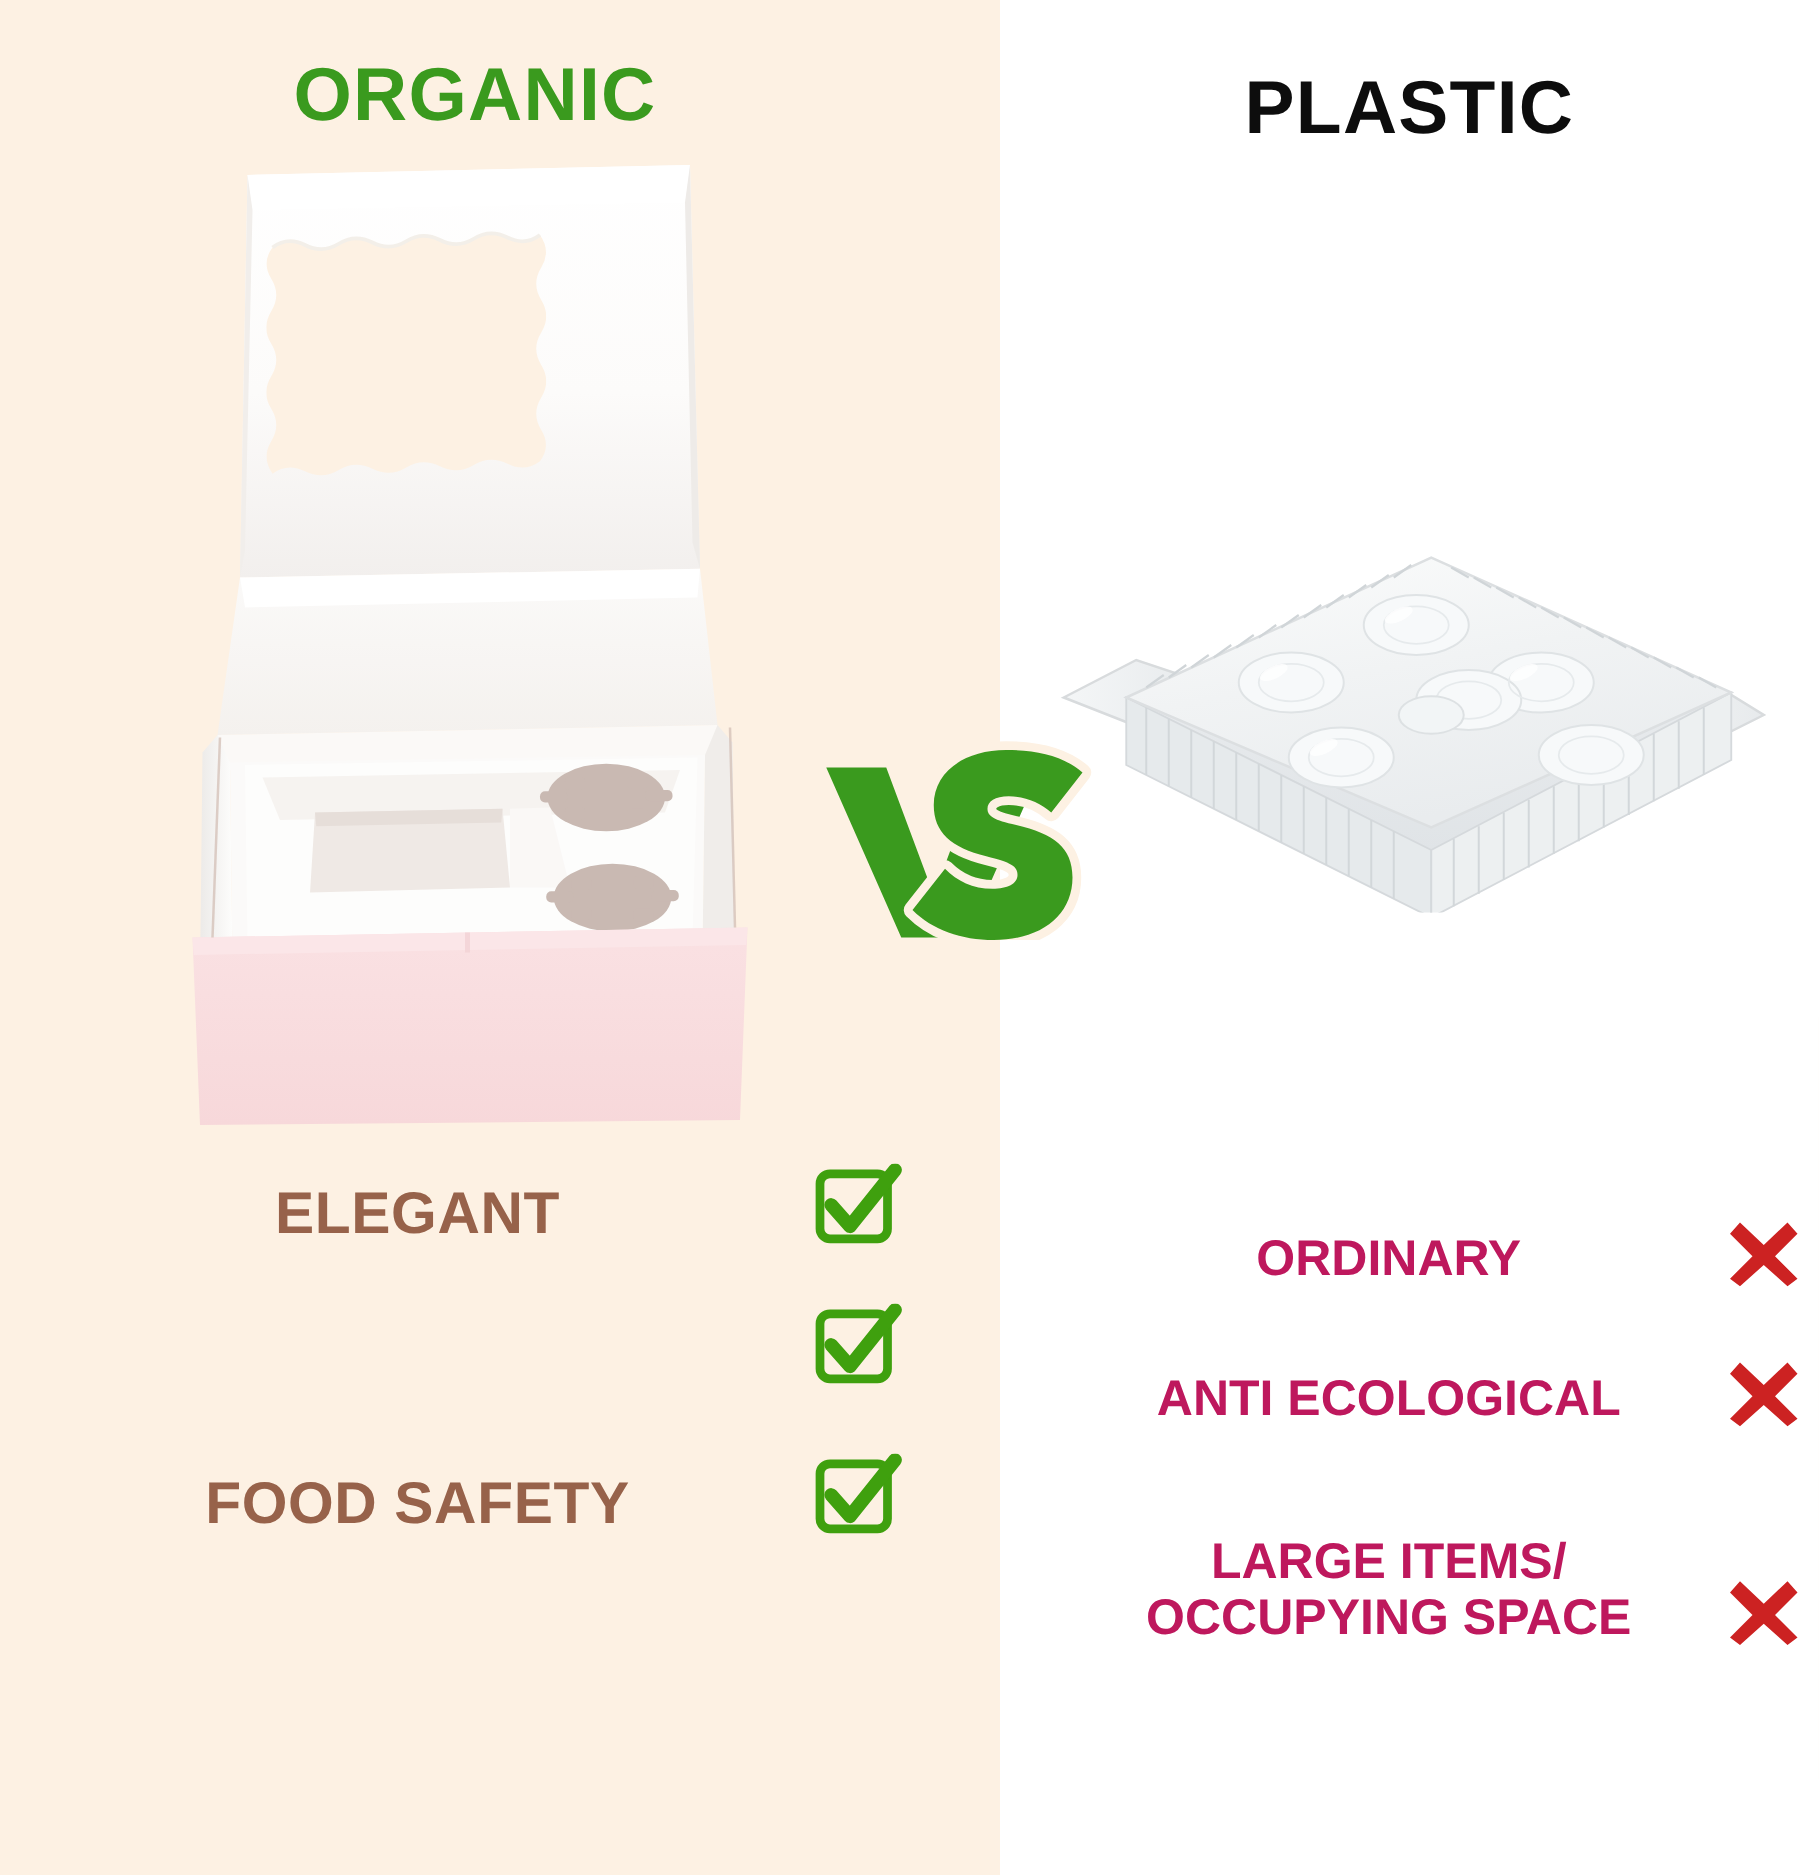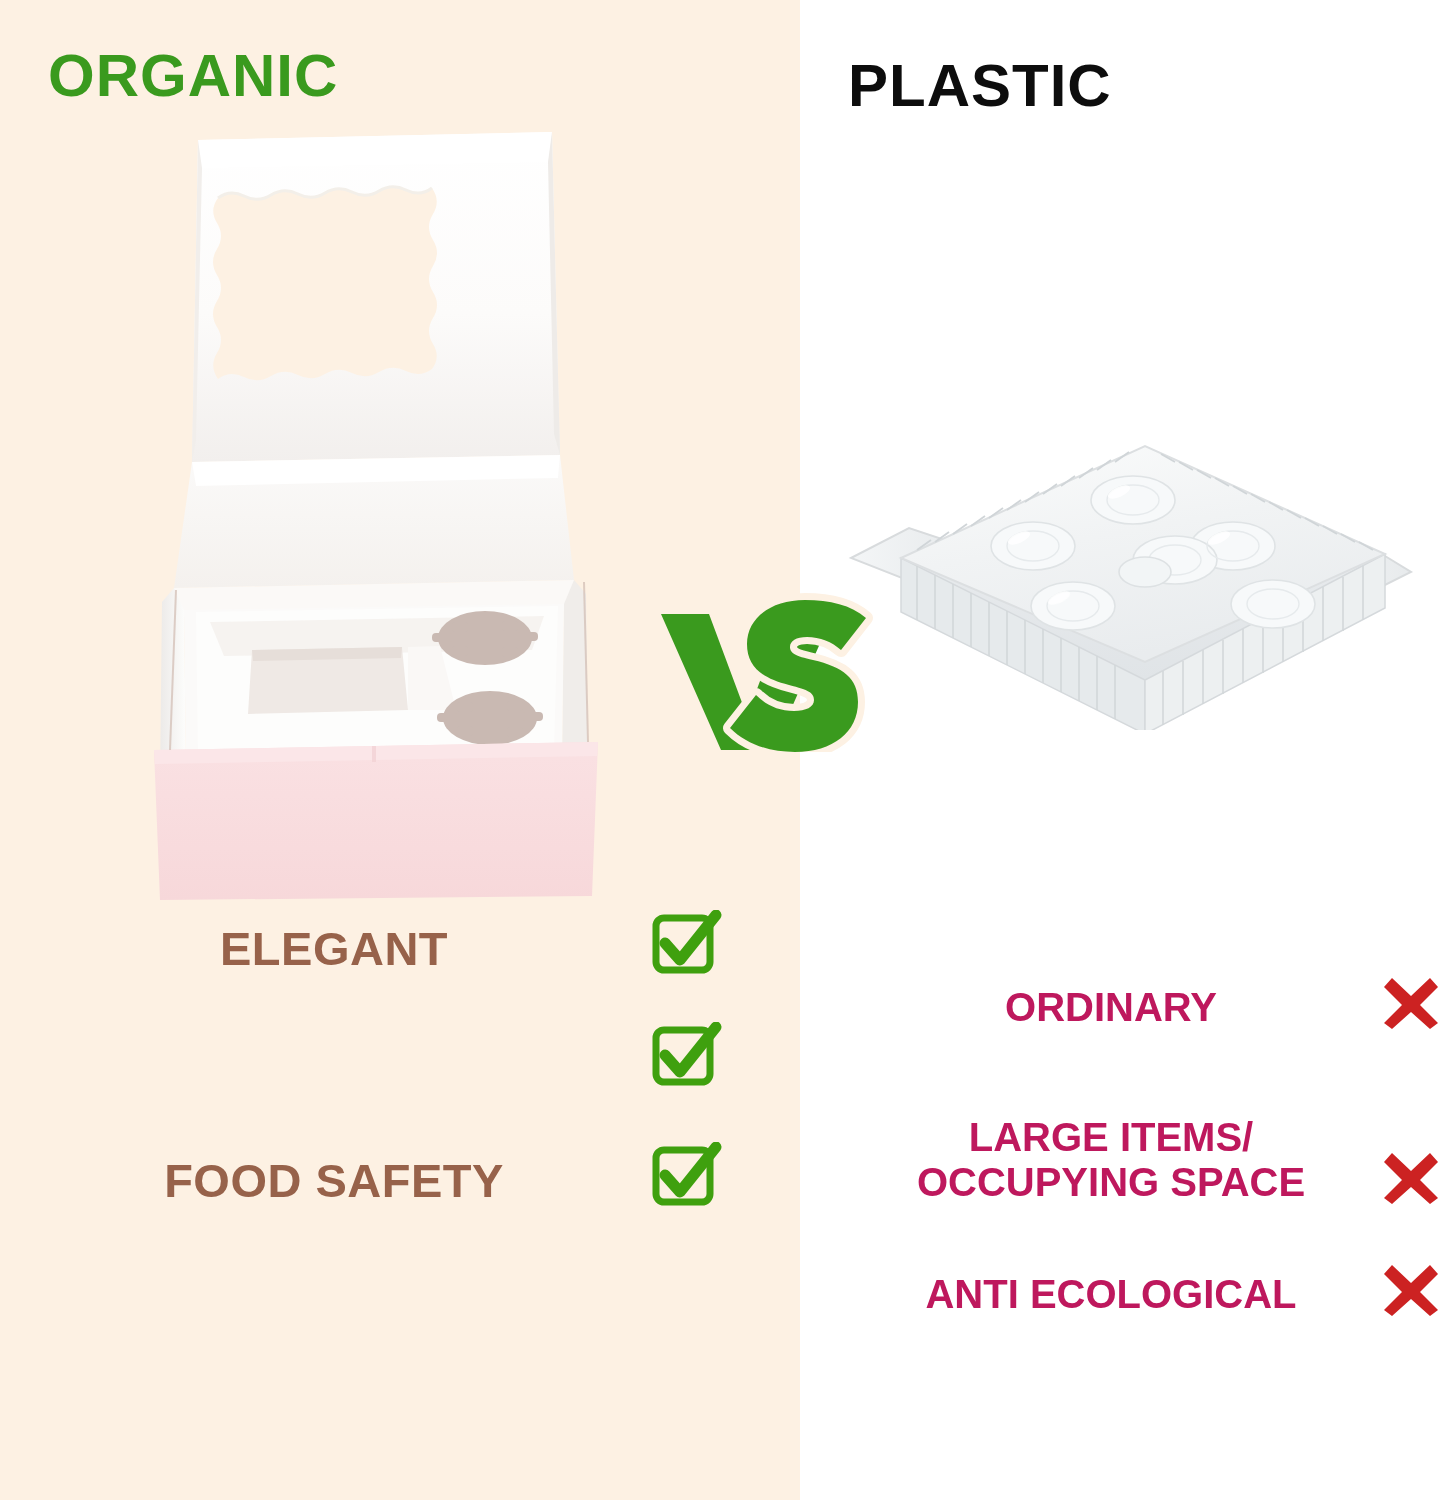--- a/index.html
+++ b/index.html
@@ -11,40 +11,40 @@
   }
   .stage{position:relative;width:1455px;height:1500px;overflow:hidden;background:#ffffff;}
 
   
   .bg-left{position:absolute;left:0;top:0;width:800px;height:1500px;background:#fdf1e3;}
   .bg-right{position:absolute;left:800px;top:0;width:655px;height:1500px;background:#ffffff;}
 
   
   .title{
     position:absolute;font-weight:bold;letter-spacing:1px;
-    text-align:left;line-height:1;white-space:nowrap;padding-left:48px;
+    text-align:center;line-height:1;white-space:nowrap;
   }
   .title-organic{left:0;top:46px;width:760px;font-size:60px;color:#3a9a1e;}
   .title-plastic{left:800px;top:56px;width:655px;font-size:60px;color:#0d0d0d;}
 
   
   .vs-wrap{position:absolute;left:655px;top:592px;width:220px;height:160px;}
   .vs-wrap svg{display:block;width:220px;height:160px;}
 
   
   .box{position:absolute;left:140px;top:110px;width:470px;height:790px;}
   .box svg{display:block;width:470px;height:790px;}
 
   
   .clam{position:absolute;left:845px;top:350px;width:570px;height:380px;}
   .clam svg{display:block;width:570px;height:380px;}
 
   
   .features{position:absolute;display:flex;flex-direction:column;}
-  .features-left{left:30px;top:861px;width:700px;}
+  .features-left{left:30px;top:882px;width:700px;}
   .features-right{left:850px;top:915px;width:600px;}
 
   .frow{display:flex;align-items:flex-end;justify-content:flex-end;width:100%;}
   .frow-label{
     flex:1 1 auto;text-align:center;font-weight:bold;line-height:1.12;
     letter-spacing:0.5px;
   }
   .features-left .frow-label{color:#97624a;font-size:47px;}
   .features-right .frow-label{color:#be185d;font-size:40px;letter-spacing:0px;}
   .frow-mark{flex:0 0 auto;display:flex;align-items:flex-end;justify-content:center;}
@@ -368,36 +368,36 @@
     <div class="frow r0">
       <div class="frow-label nowrap">ORDINARY</div>
       <div class="frow-mark">
         <svg width="62" height="58" viewBox="0 0 62 58" xmlns="http://www.w3.org/2000/svg">
           <path d="M12,6 L31,24 L50,6 L58,15 L40,33 L58,51 L50,57 L31,40 L12,57 L4,51
                    L22,33 L4,15 Z" fill="#cc2222"></path>
         </svg>
       </div>
     </div>
 
+    <div class="frow r1">
+      <div class="frow-label nowrap">ANTI ECOLOGICAL</div>
+      <div class="frow-mark">
+        <svg width="62" height="58" viewBox="0 0 62 58" xmlns="http://www.w3.org/2000/svg">
+          <path d="M12,6 L31,24 L50,6 L58,15 L40,33 L58,51 L50,57 L31,40 L12,57 L4,51
+                   L22,33 L4,15 Z" fill="#cc2222"></path>
+        </svg>
+      </div>
+    </div>
+
     <div class="frow r2">
       <div class="frow-label nowrap">LARGE ITEMS/
 OCCUPYING SPACE</div>
       <div class="frow-mark">
         <svg width="62" height="58" viewBox="0 0 62 58" xmlns="http://www.w3.org/2000/svg">
           <path d="M12,6 L31,24 L50,6 L58,15 L40,33 L58,51 L50,57 L31,40 L12,57 L4,51
                    L22,33 L4,15 Z" fill="#cc2222"></path>
         </svg>
       </div>
     </div>
 
-    <div class="frow r1">
-      <div class="frow-label nowrap">ANTI ECOLOGICAL</div>
-      <div class="frow-mark">
-        <svg width="62" height="58" viewBox="0 0 62 58" xmlns="http://www.w3.org/2000/svg">
-          <path d="M12,6 L31,24 L50,6 L58,15 L40,33 L58,51 L50,57 L31,40 L12,57 L4,51
-                   L22,33 L4,15 Z" fill="#cc2222"></path>
-        </svg>
-      </div>
-    </div>
-
   </div>
 
 </div>
 
 </body></html>

